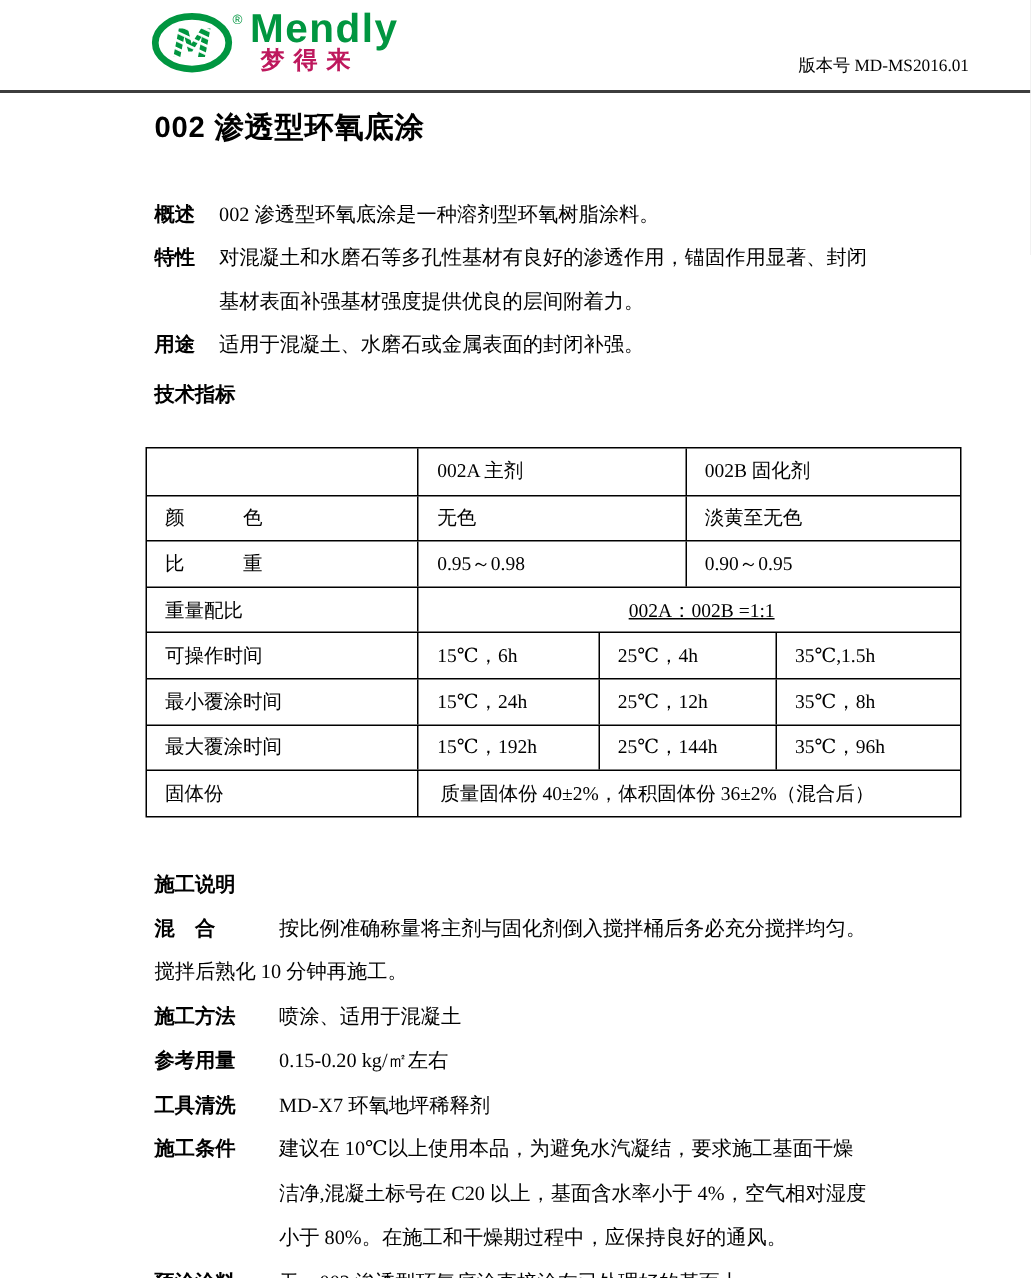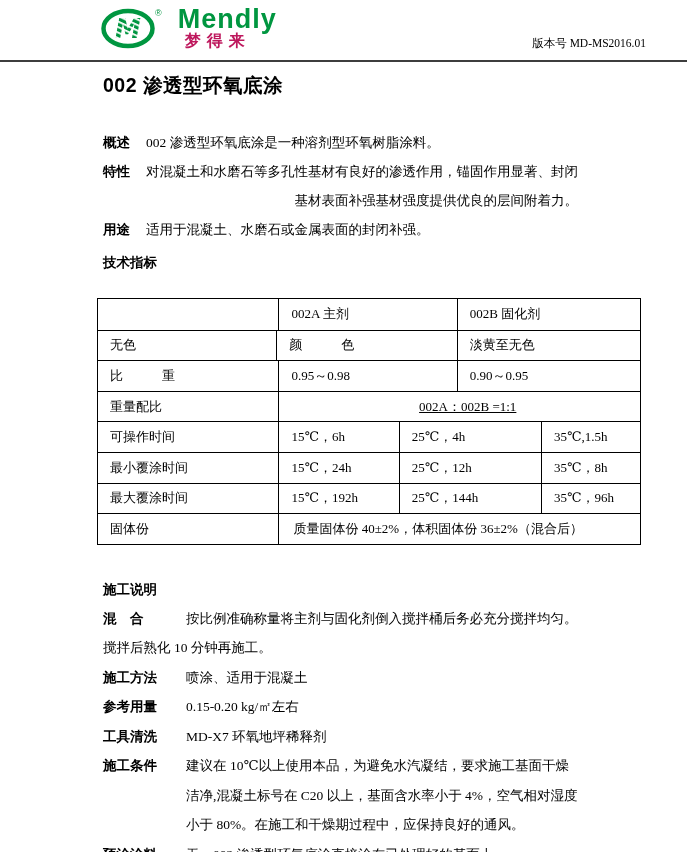--- a/index.html
+++ b/index.html
@@ -10,21 +10,21 @@
     margin:0 auto;
     font-family:"Liberation Serif","DejaVu Serif",serif;
     color:#000;
     font-size:13.5px;
     overflow:hidden;
   }
   
   .hdr{position:absolute;top:7px;left:101px;display:flex;align-items:flex-start;}
   .brand-block{display:flex;align-items:flex-start;}
   .reg-mark{font-size:9px;color:#009640;font-family:"Liberation Sans",sans-serif;position:relative;top:1px;left:-2px;}
-  .brand-text{margin-left:14px;}
+  .brand-text{margin-left:3px;}
   .brand-name{
     font-family:"Liberation Sans","DejaVu Sans",sans-serif;
     font-weight:bold;color:#009640;font-size:27px;line-height:25px;letter-spacing:1px;
   }
   .brand-cn{
     font-family:"Liberation Sans","DejaVu Sans",sans-serif;
     font-weight:bold;color:#be185d;font-size:16px;line-height:18px;letter-spacing:6px;margin-left:7px;
   }
   .version{
     position:absolute;top:36px;right:41px;
@@ -36,21 +36,21 @@
   h1.title{
     margin:0 0 29px 0;
     font-family:"Liberation Sans","DejaVu Sans",sans-serif;
     font-size:19.5px;line-height:28px;font-weight:bold;letter-spacing:.5px;
   }
   .para{display:flex;line-height:29px;}
   .plabel{
     width:43px;flex-shrink:0;font-weight:bold;
     font-family:"Liberation Sans","DejaVu Sans",sans-serif;font-size:13.5px;
   }
-  .ptext{white-space:pre-line;text-align:right;}
+  .ptext{white-space:pre-line;}
   .h2{
     font-weight:bold;font-family:"Liberation Sans","DejaVu Sans",sans-serif;
     font-size:13.5px;line-height:29px;margin-top:4px;
   }
   
   .ttable{
     width:544px;margin-left:-6px;margin-top:21px;
     border:1px solid #000;box-sizing:border-box;font-size:13px;
   }
   .trow{display:flex;height:30.6px;border-top:1px solid #000;box-sizing:border-box;}
@@ -59,21 +59,21 @@
     display:flex;align-items:center;height:100%;
     border-left:1px solid #000;box-sizing:border-box;
     padding-left:12px;overflow:hidden;white-space:nowrap;
   }
   .tc:first-child{border-left:none;}
   .tc-lbl{width:33.3%;}
   .tc-a{width:32.9%;}
   .tc-b{flex:1;}
   .tc-3a{width:22.2%;}
   .tc-3b{width:21.8%;}
-  .tc-3c{flex:1;margin-left:24px;}
+  .tc-3c{flex:1;}
   .tc-span-center{flex:1;justify-content:center;padding-left:16px;text-decoration:underline;}
   .tc-span-left{flex:1;padding-left:14px;text-align:center;}
   
   .citem{display:flex;line-height:29.5px;}
   .clabel{
     width:83px;flex-shrink:0;font-weight:bold;
     font-family:"Liberation Sans","DejaVu Sans",sans-serif;font-size:13.5px;
   }
   .ctext{white-space:pre-line;}
   .cnote{line-height:29.5px;}
@@ -125,22 +125,22 @@
 
     <div class="h2">技术指标</div>
 
     <div class="ttable">
       <div class="trow">
         <div class="tc tc-lbl"></div>
         <div class="tc tc-a">002A 主剂</div>
         <div class="tc tc-b">002B 固化剂</div>
       </div>
       <div class="trow">
+        <div class="tc tc-lbl">颜　　　色</div>
         <div class="tc tc-a">无色</div>
-        <div class="tc tc-lbl">颜　　　色</div>
         <div class="tc tc-b">淡黄至无色</div>
       </div>
       <div class="trow">
         <div class="tc tc-lbl">比　　　重</div>
         <div class="tc tc-a">0.95～0.98</div>
         <div class="tc tc-b">0.90～0.95</div>
       </div>
       <div class="trow">
         <div class="tc tc-lbl">重量配比</div>
         <div class="tc tc-span-center">002A：002B =1:1</div>

